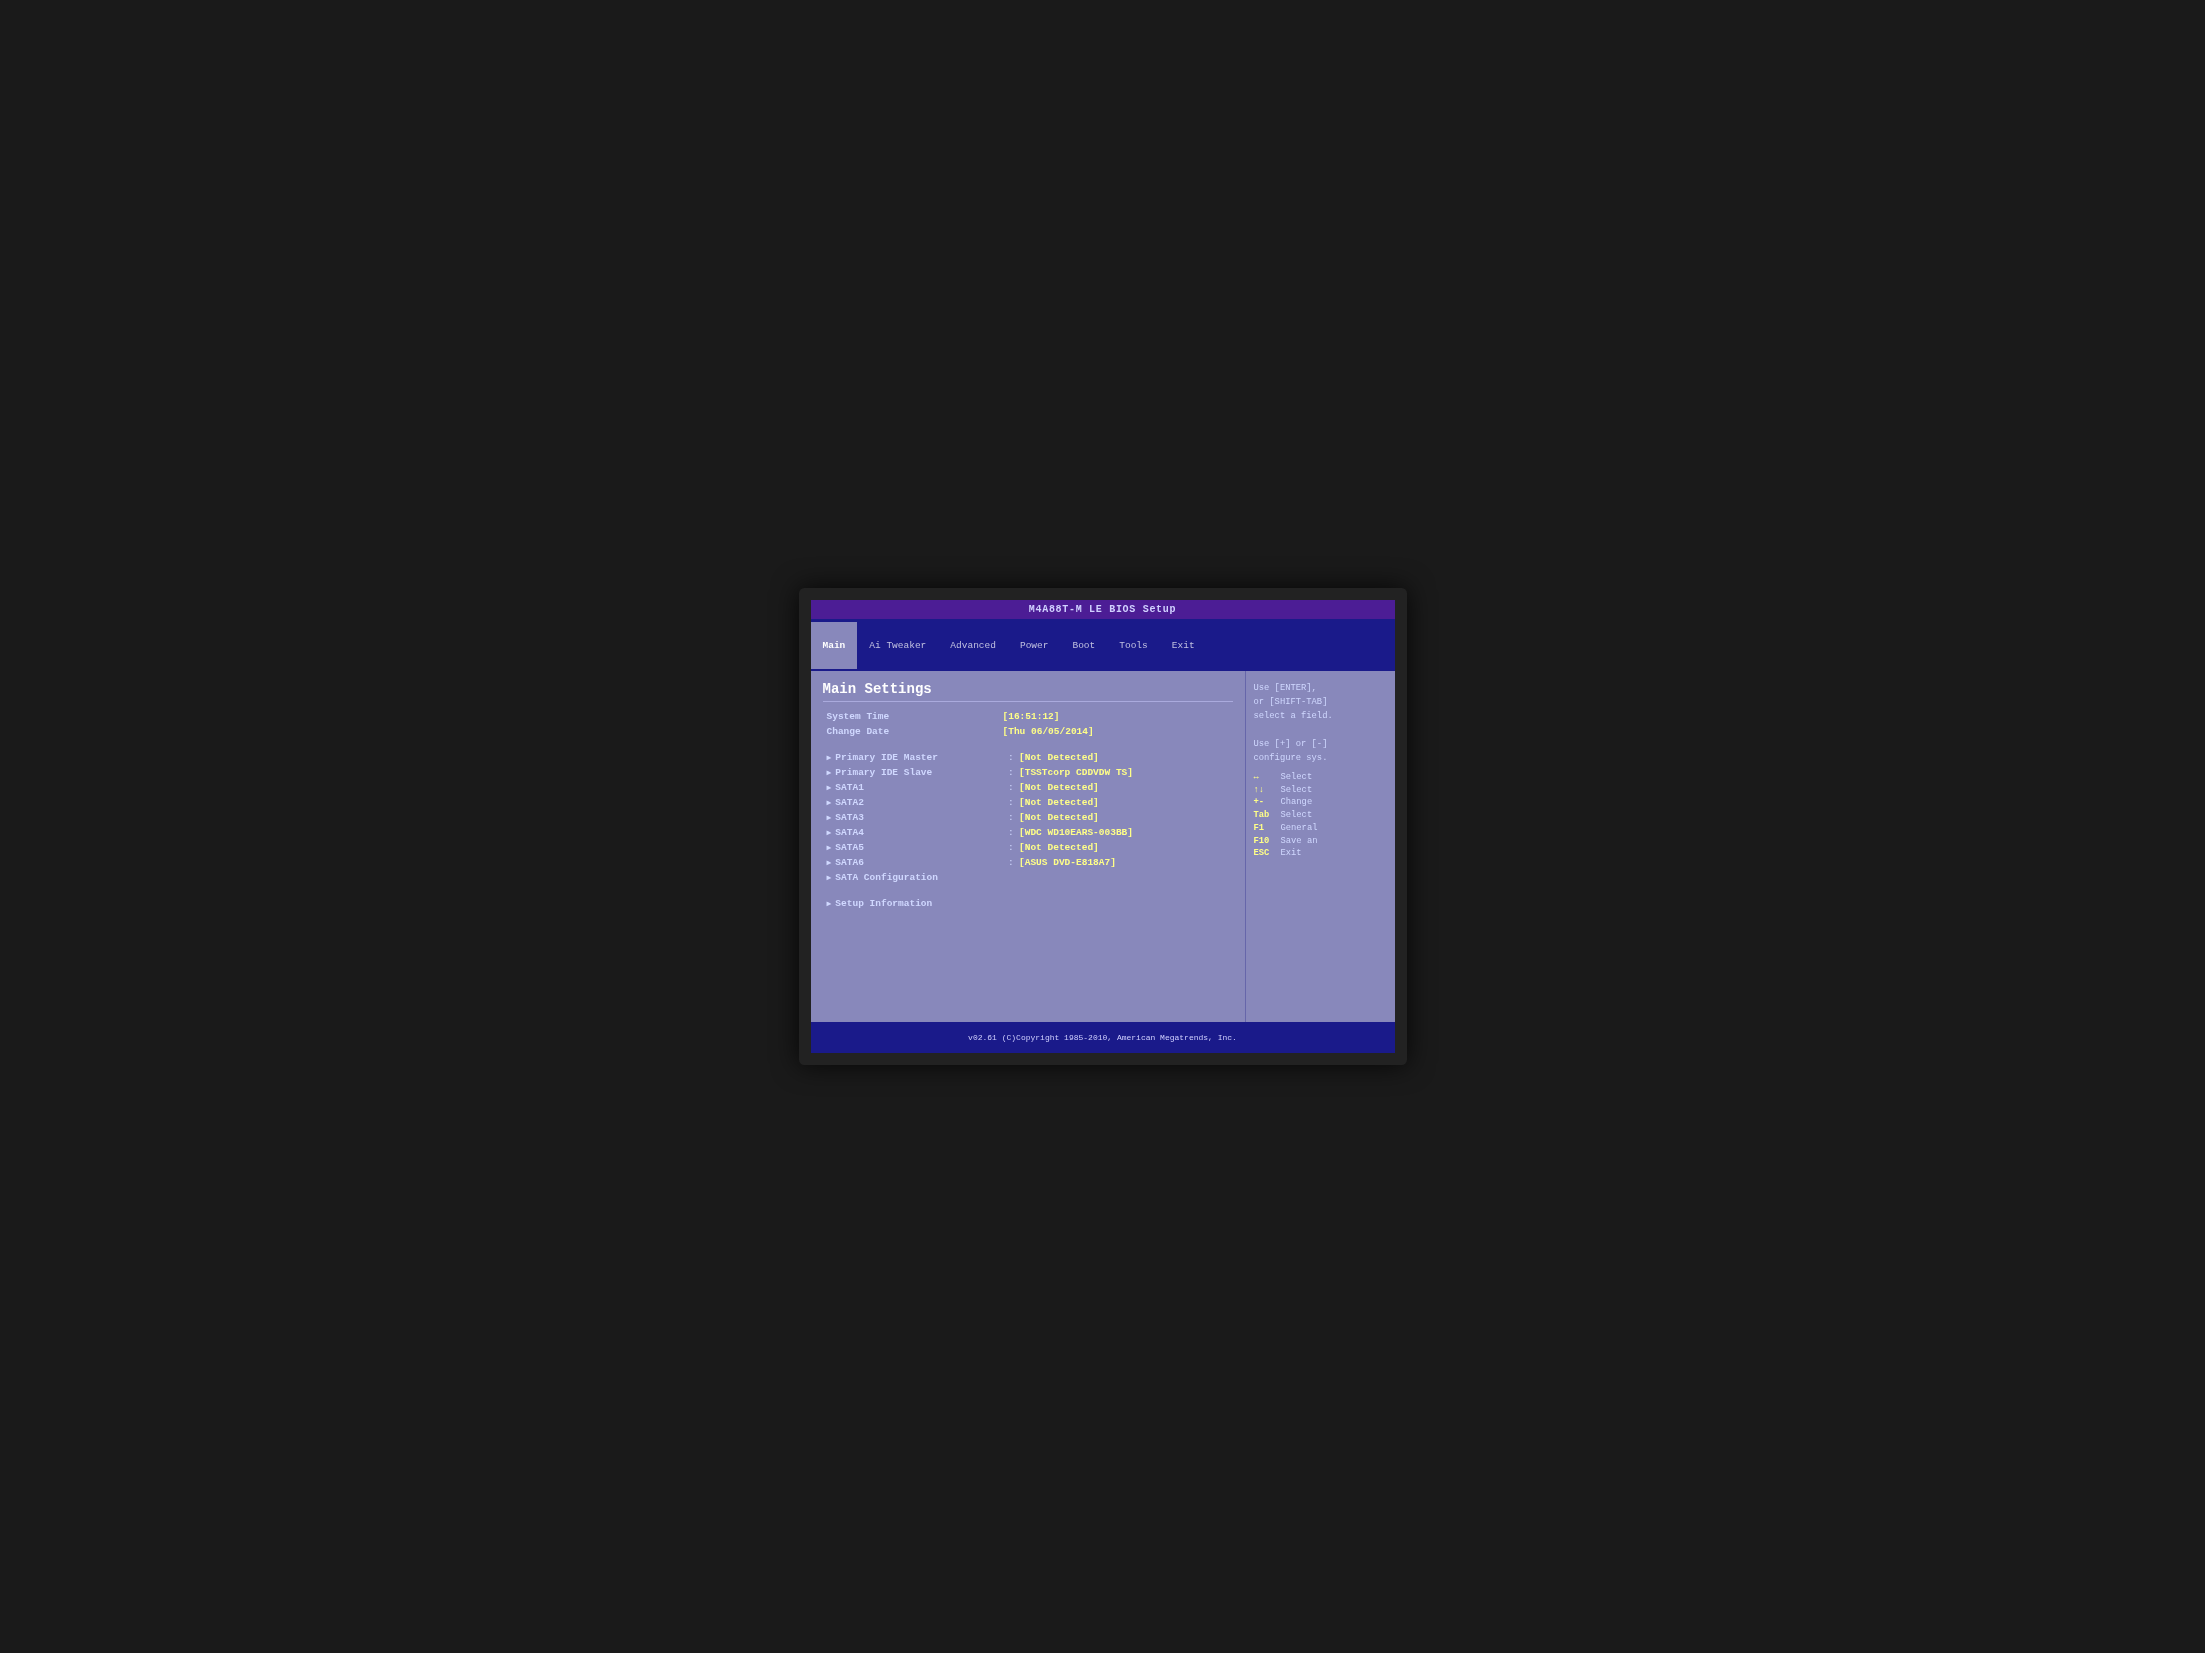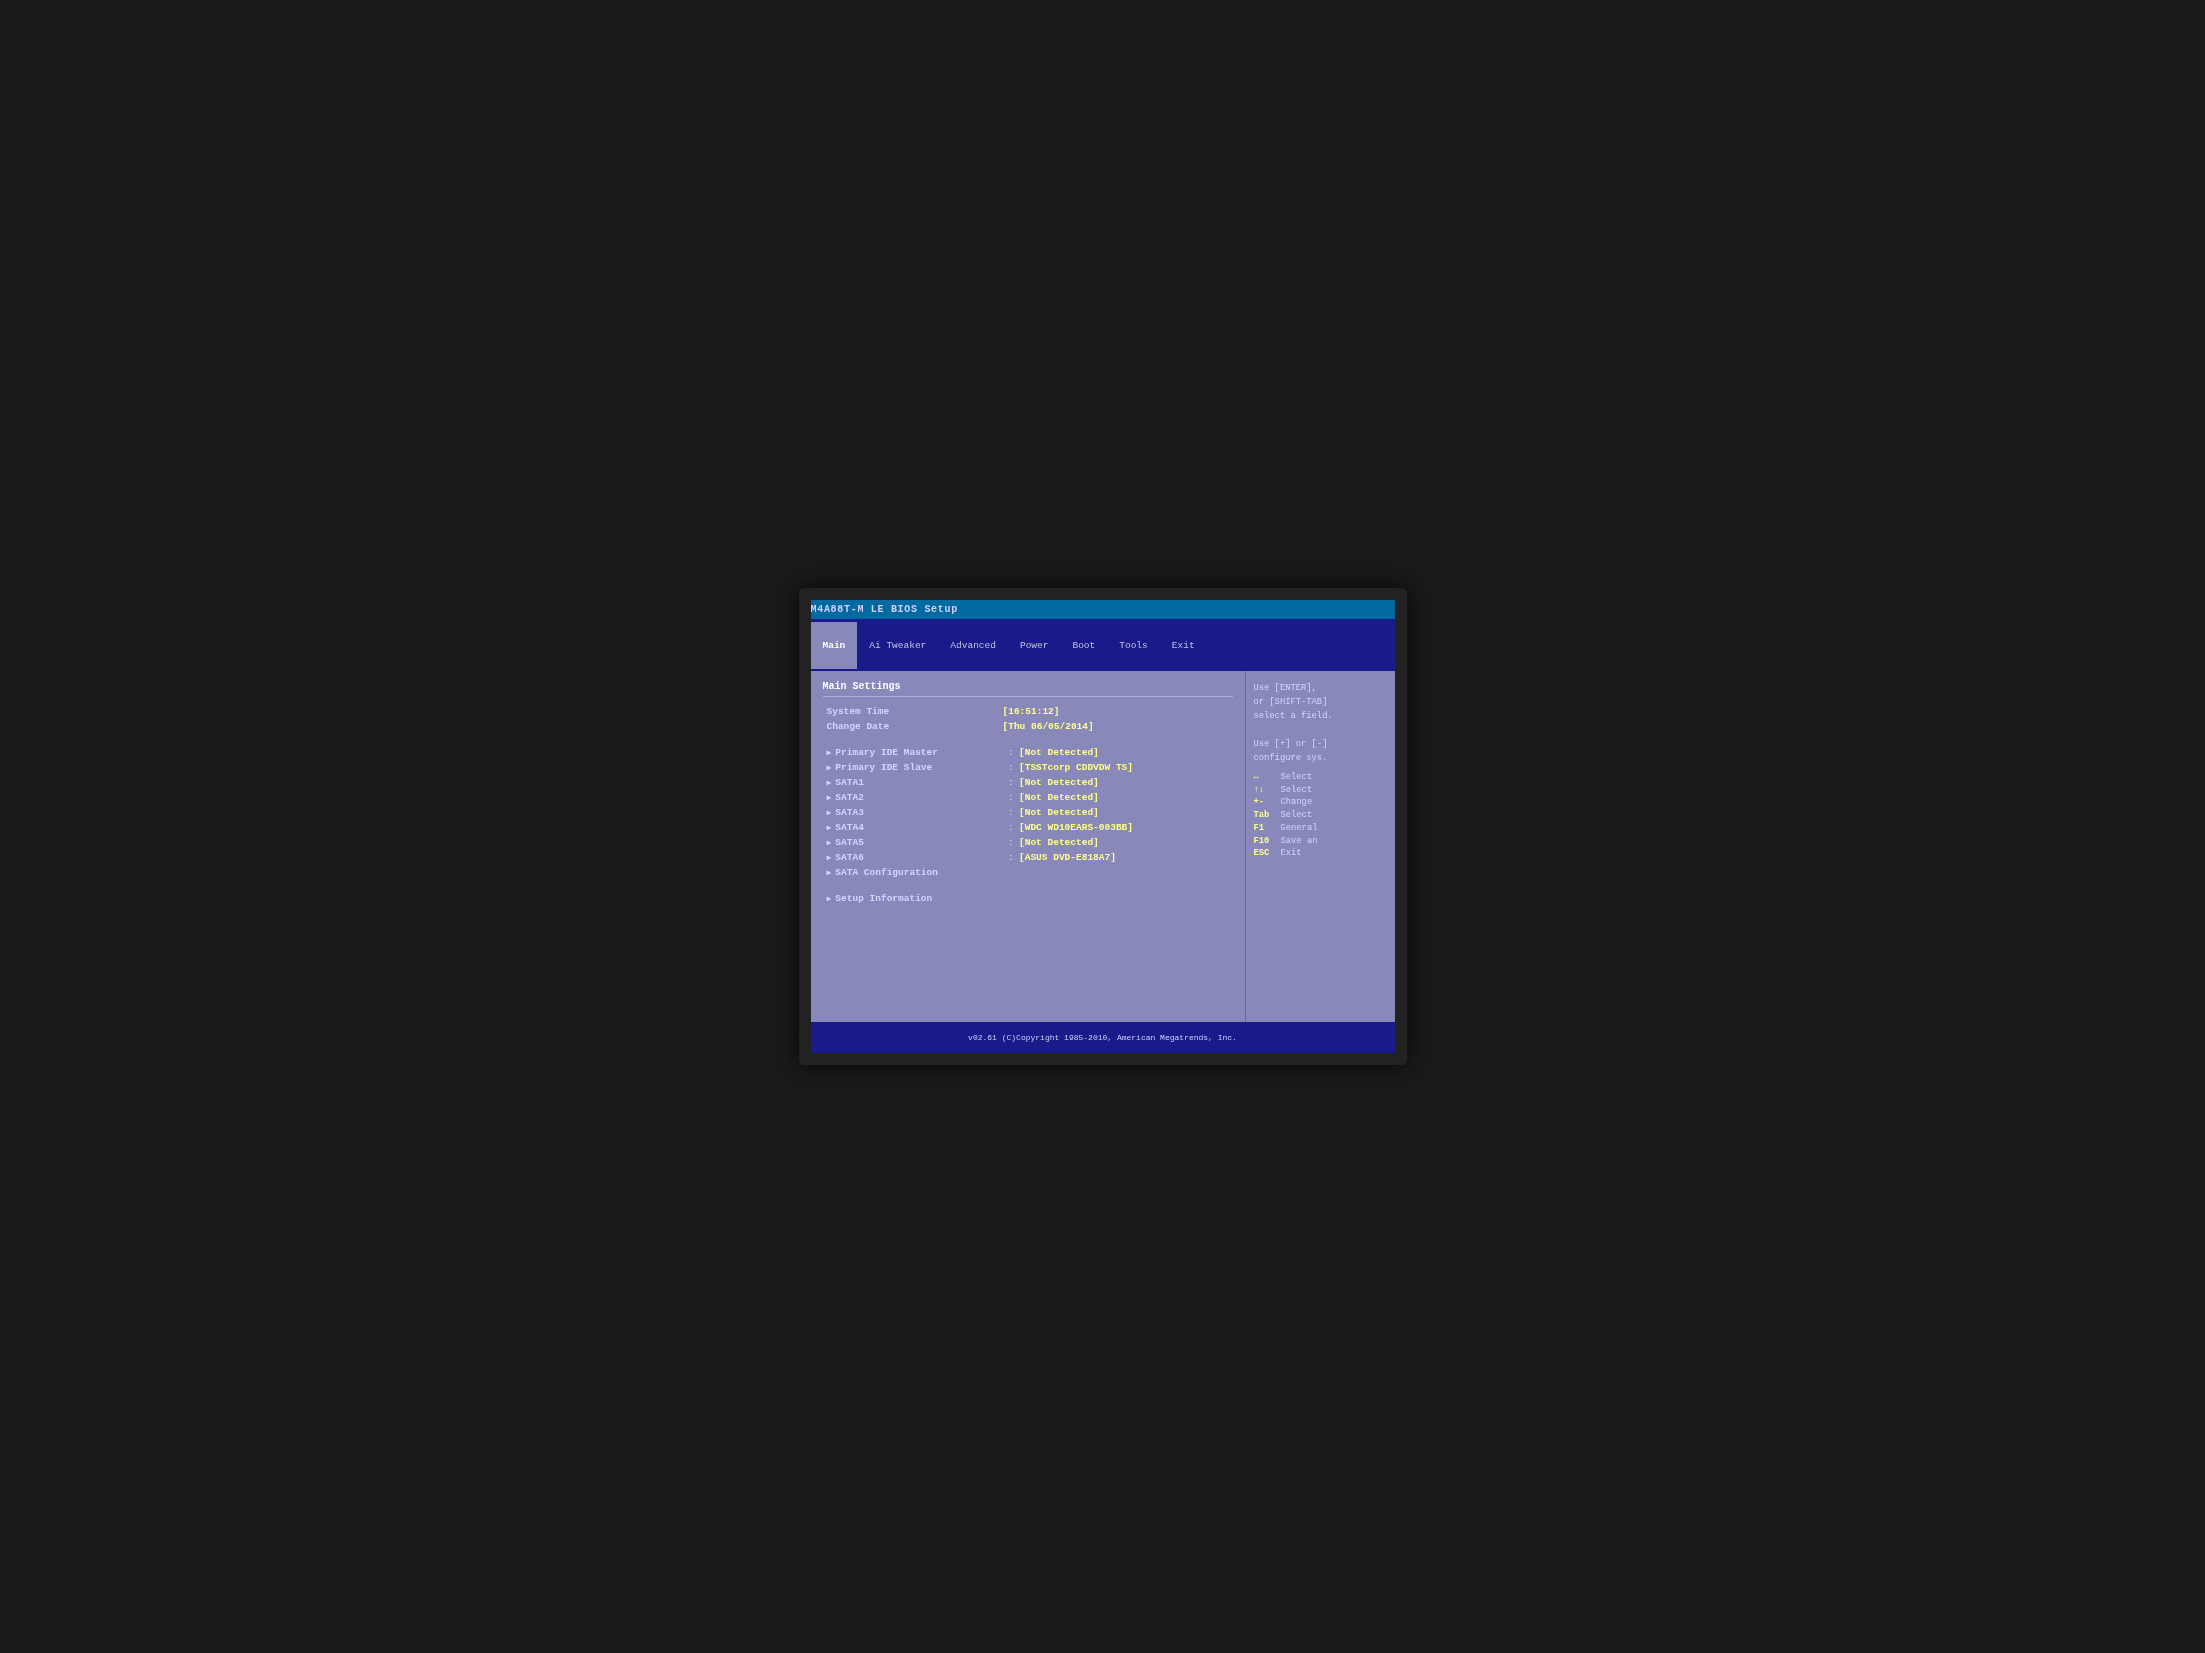--- a/index.html
+++ b/index.html
@@ -24,22 +24,23 @@
 
     .bios-screen {
       background: #7a7aaa;
       width: 100%;
       position: relative;
       overflow: hidden;
     }
 
     
     .title-bar {
-      background: #0369a1;
+      background: #4c1d95;
       color: #d0d0ff;
+      text-align: center;
       padding: 4px 0;
       font-size: 10px;
       font-weight: bold;
       letter-spacing: 0.7px;
     }
 
     
     .menu-bar {
       background: #1a1a8a;
       display: flex;
@@ -68,21 +69,21 @@
 
     
     .left-panel {
       flex: 1;
       padding: 9.5px 12px;
       border-right: 1.4px solid #6666aa;
     }
 
     .section-title {
       color: #fff;
-      font-size: 10px;
+      font-size: 14px;
       font-weight: bold;
       margin-bottom: 4px;
     }
 
     .divider {
       border: none;
       border-top: 0.7px solid #aaaadd;
       margin: 4px 0 9.5px 0;
     }
 

